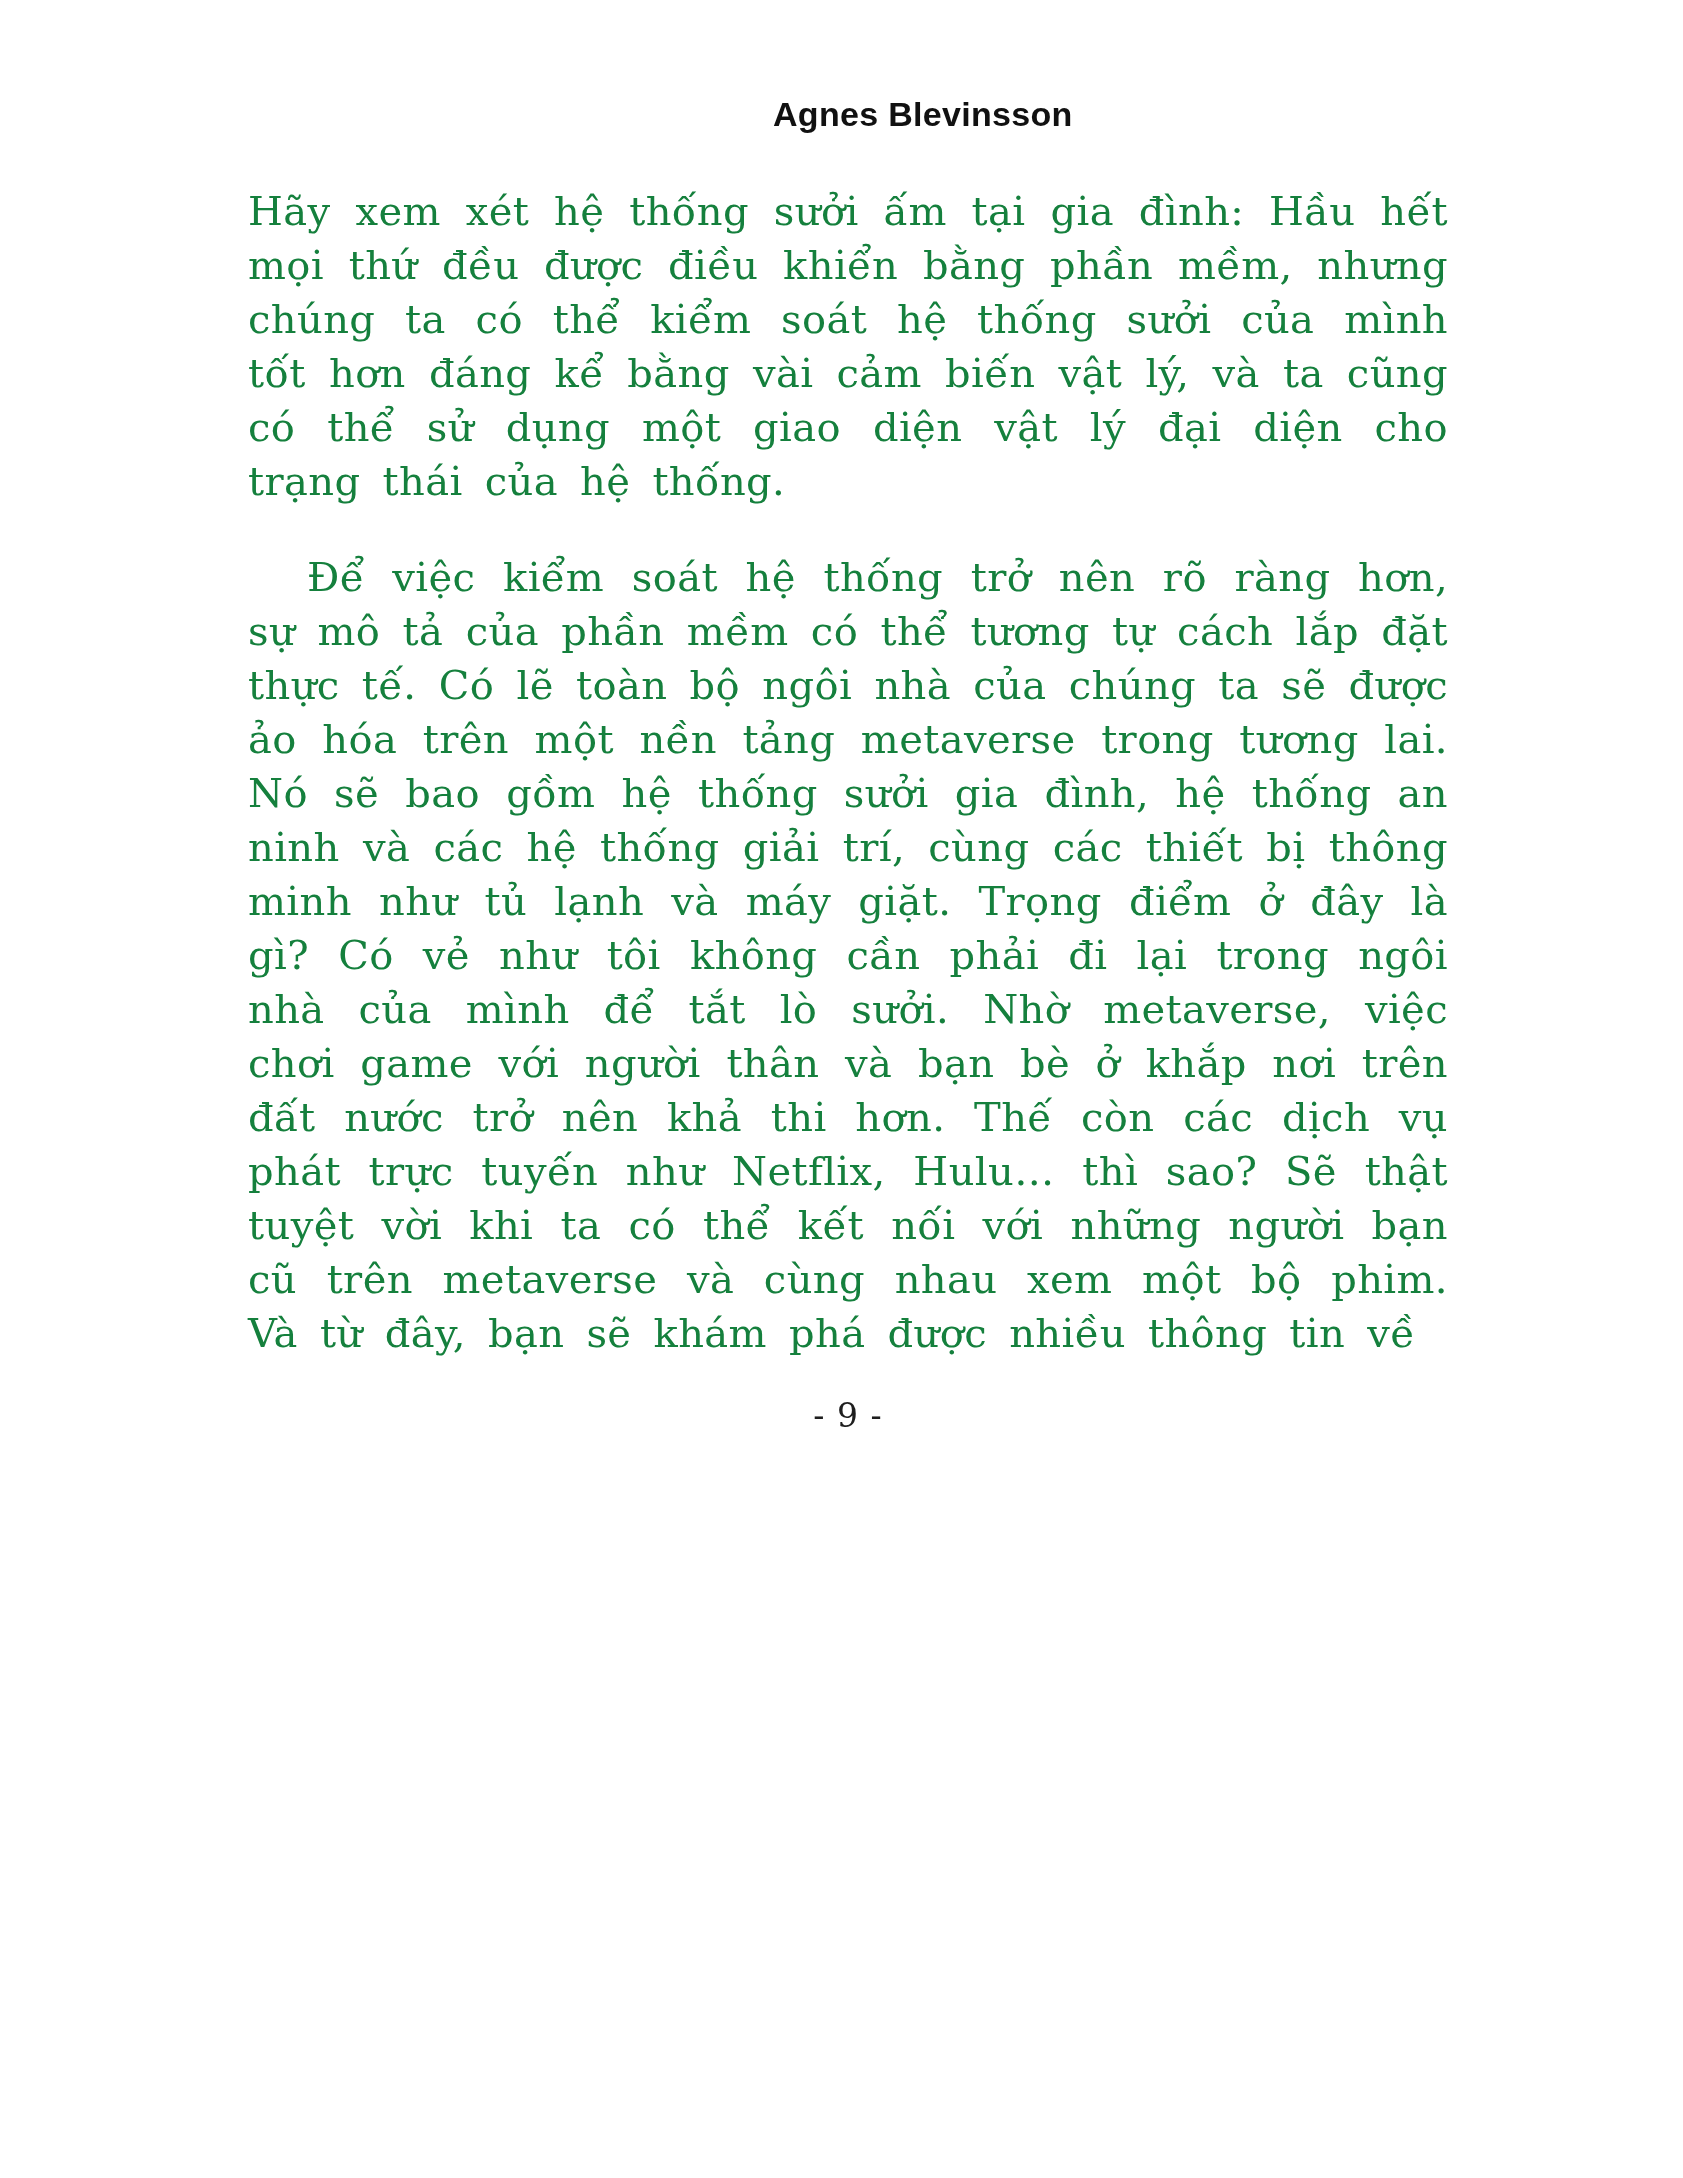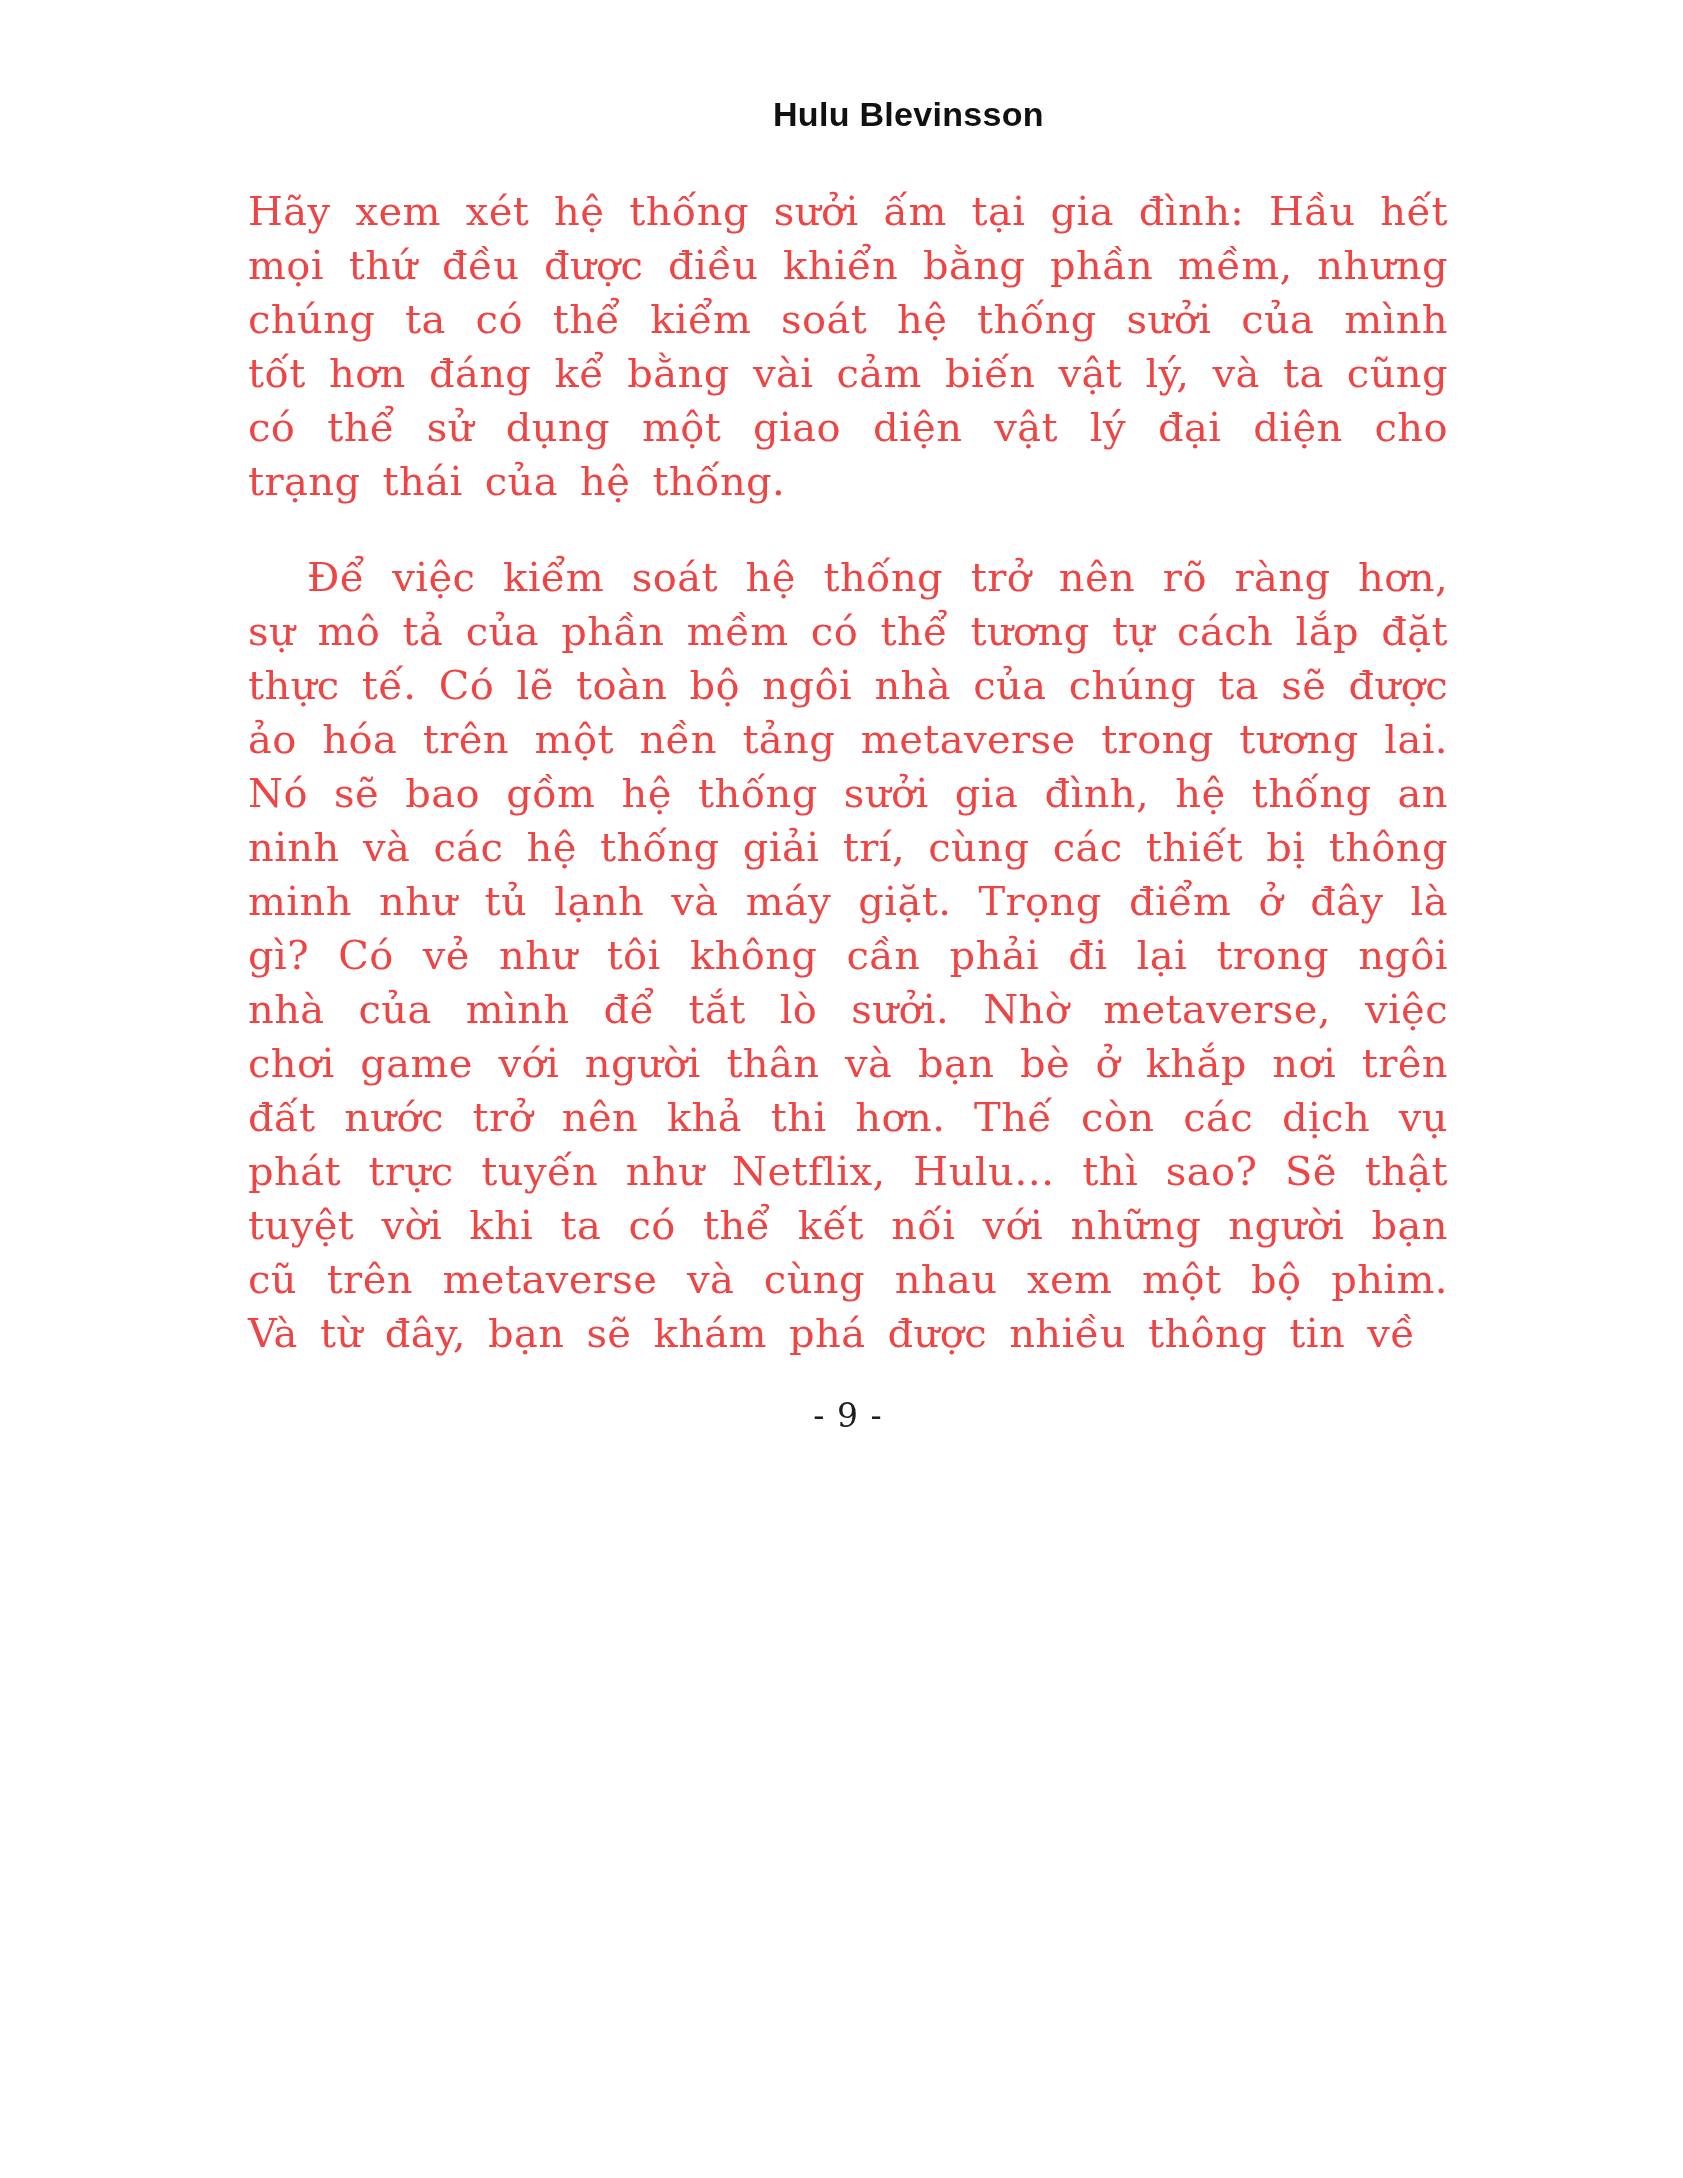--- a/index.html
+++ b/index.html
@@ -35,21 +35,21 @@
     letter-spacing: 0.3px;
     white-space: nowrap;
   }
   .body-text {
     margin-top: 50px;
     font-size: 40px;
     line-height: 54px;
     text-align: justify;
     letter-spacing: 0.4px;
     word-spacing: 9px;
-    color: #ef4444;
+    color: #15803d;
   }
   .body-text p {
     margin: 0;
   }
   .body-text p + p {
     margin-top: 42px;
     text-indent: 59px;
   }
   .page-number {
     margin-top: 36px;
@@ -58,21 +58,21 @@
     letter-spacing: 1px;
     color: #1e1e1e;
   }
 </style>
 </head>
 <body>
 
 <div class="page">
   <div class="content">
 
-    <div class="running-head">Hulu Blevinsson</div>
+    <div class="running-head">Agnes Blevinsson</div>
 
     <div class="body-text">
       <p>Hãy xem xét hệ thống sưởi ấm tại gia đình: Hầu hết mọi thứ đều được điều khiển bằng phần mềm, nhưng chúng ta có thể kiểm soát hệ thống sưởi của mình tốt hơn đáng kể bằng vài cảm biến vật lý, và ta cũng có thể sử dụng một giao diện vật lý đại diện cho trạng thái của hệ thống.</p>
       <p>Để việc kiểm soát hệ thống trở nên rõ ràng hơn, sự mô tả của phần mềm có thể tương tự cách lắp đặt thực tế. Có lẽ toàn bộ ngôi nhà của chúng ta sẽ được ảo hóa trên một nền tảng metaverse trong tương lai. Nó sẽ bao gồm hệ thống sưởi gia đình, hệ thống an ninh và các hệ thống giải trí, cùng các thiết bị thông minh như tủ lạnh và máy giặt. Trọng điểm ở đây là gì? Có vẻ như tôi không cần phải đi lại trong ngôi nhà của mình để tắt lò sưởi. Nhờ metaverse, việc chơi game với người thân và bạn bè ở khắp nơi trên đất nước trở nên khả thi hơn. Thế còn các dịch vụ phát trực tuyến như Netflix, Hulu… thì sao? Sẽ thật tuyệt vời khi ta có thể kết nối với những người bạn cũ trên metaverse và cùng nhau xem một bộ phim. Và từ đây, bạn sẽ khám phá được nhiều thông tin về</p>
     </div>
 
     <div class="page-number">- 9 -</div>
 
   </div>
 </div>

